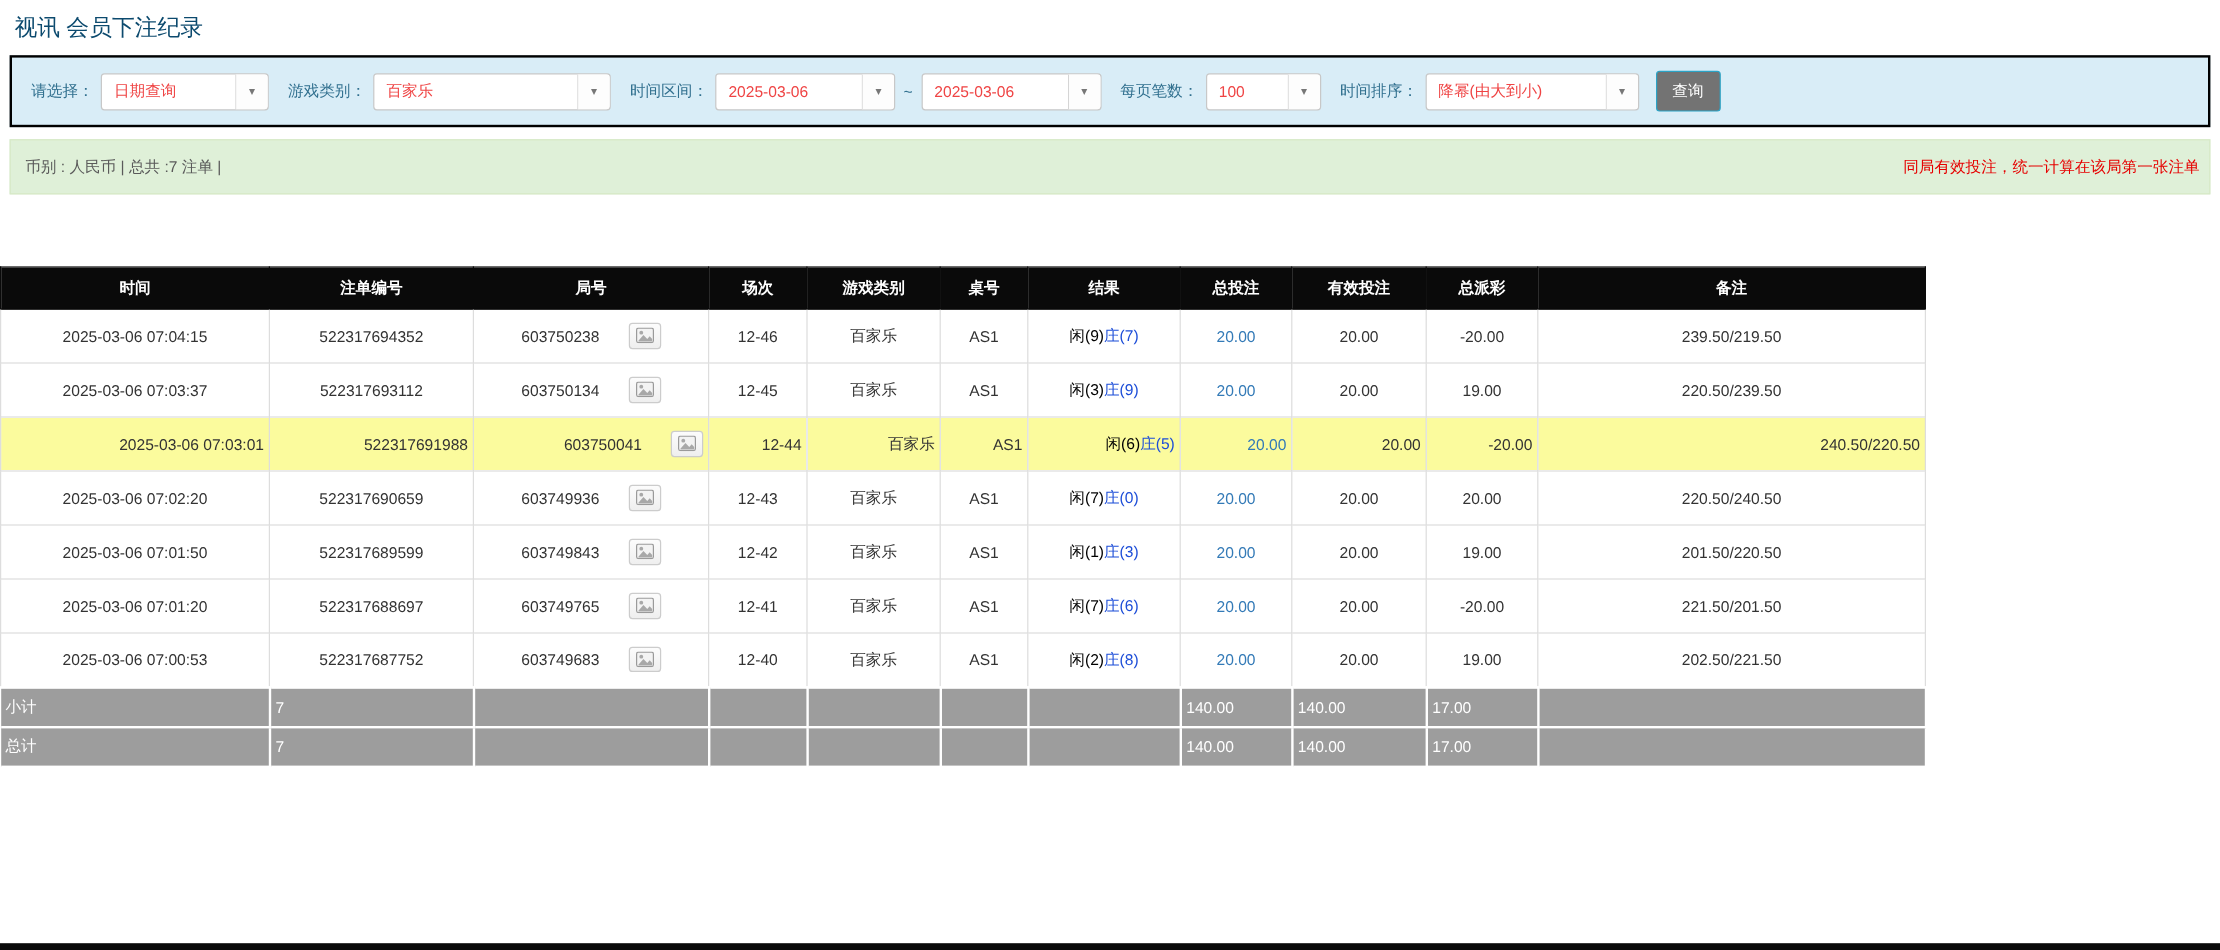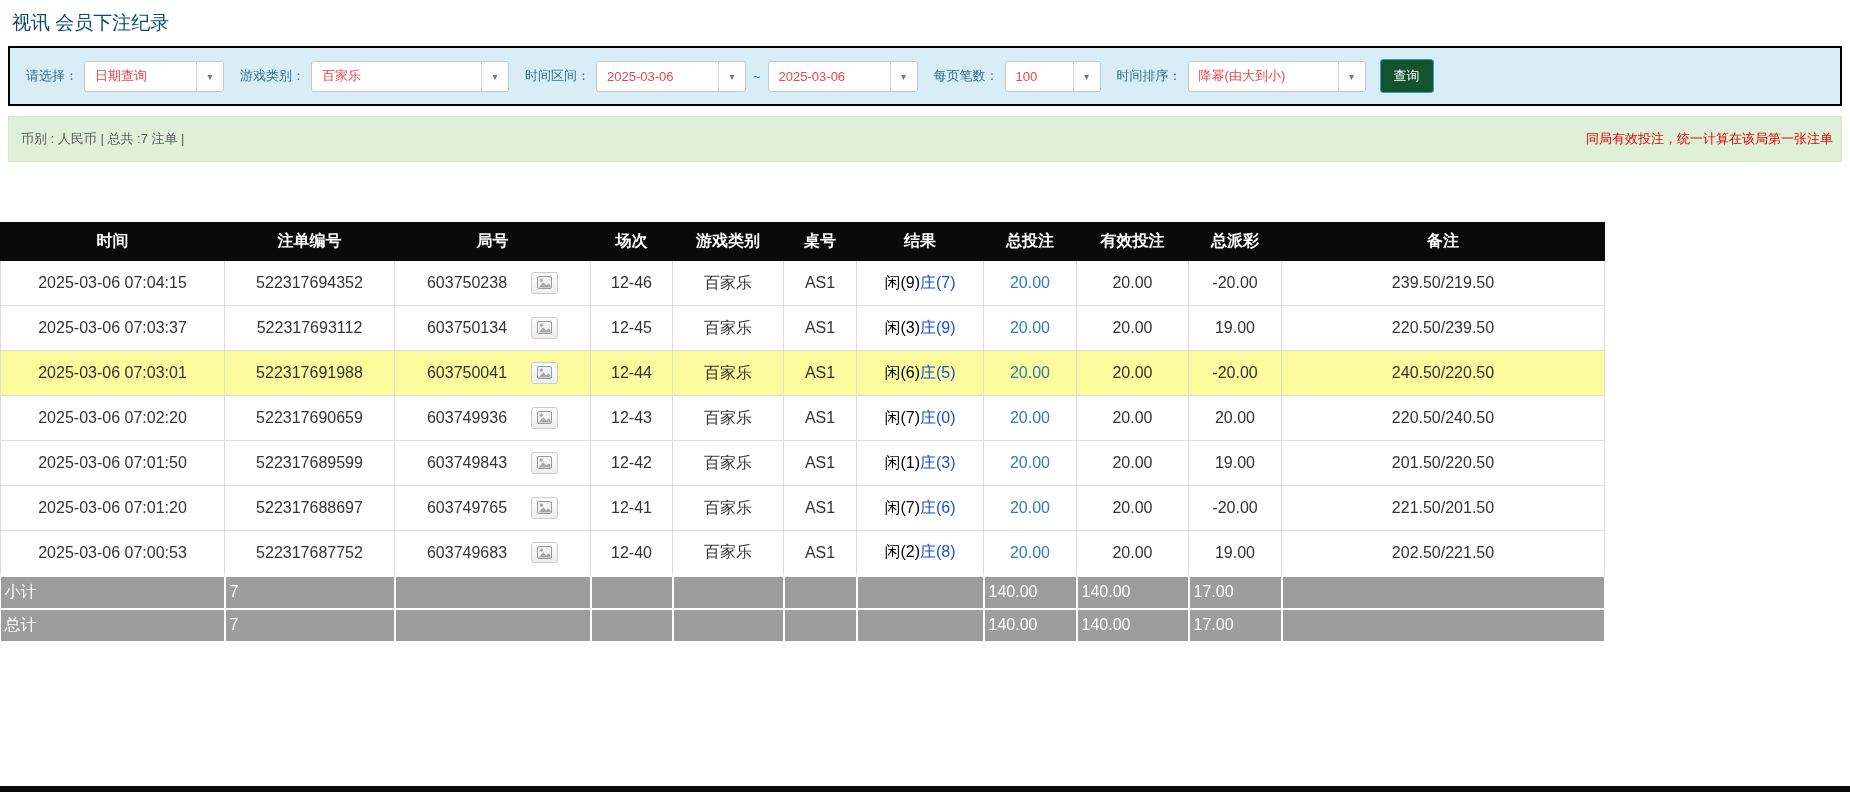--- a/index.html
+++ b/index.html
@@ -12,36 +12,36 @@
   .filter-bar { margin:2px 8px 0 8px; background:#d9edf7; border:2px solid #000000;
                 padding:11px 12px; display:flex; align-items:center; font-size:13px; color:#31708f; }
   .f-label { margin:0 6px 0 16px; white-space:nowrap; }
   .f-label:first-child { margin-left:4px; }
   .select-box { display:inline-flex; align-items:stretch; background:#fff; border:1px solid #c8c8c8;
                 border-radius:3px; height:31px; cursor:pointer; }
   .select-text { display:flex; align-items:center; padding:0 10px; color:#ef4444; }
   .select-caret { width:27px; border-left:1px solid #d5d5d5; display:flex; align-items:center;
                   justify-content:center; color:#777; font-size:10px; background:#fdfdfd; border-radius:0 3px 3px 0; }
   .tilde { margin:0 7px; color:#31708f; }
-  .search-btn { margin-left:14px; background:#14532d; border:1px solid #2ba3c6; color:#fff;
+  .search-btn { margin-left:14px; background:#737373; border:1px solid #2ba3c6; color:#fff;
                 font-size:13px; padding:7px 13px; border-radius:3px; cursor:pointer; }
 
   
   .summary-bar { margin:10px 8px 0 8px; background:#dff0d8; border:1px solid #d6e9c6;
                  padding:13px 12px; display:flex; justify-content:space-between; align-items:center;
                  font-size:13px; color:#5a5a5a; }
   .summary-right { color:#e60000; white-space:nowrap; margin-right:-4px; }
 
   
-  .bet-table { border-collapse:collapse; table-layout:fixed; width:1604px; margin-top:60px; font-size:16px; }
+  .bet-table { border-collapse:collapse; table-layout:fixed; width:1604px; margin-top:60px; font-size:13px; }
   .bet-table thead th { background:#0a0a0a; color:#fff; font-weight:bold; padding:8px 4px;
                         border:1px solid #0a0a0a; text-align:center; }
   .bet-table tbody td { background:#fff; border:1px solid #ddd; text-align:center; height:45px;
                         padding:0 4px; color:#333; overflow:hidden; white-space:nowrap; }
-  .bet-table tbody tr.highlight td { background:#fbfb9d; }
+  .bet-table tbody tr.highlight td { background:#fbfb9d;text-align:right; }
   .bet-table tfoot td { background:#9d9d9d; color:#fff; border:2px solid #fff; height:33px;
                         text-align:left; padding:0 4px; }
   .bet-table tfoot tr td:first-child { border-left:none; }
   .player { color:#000000; margin-right:0; }
   .banker { color:#1d4ed8; }
   .bet-link { color:#337ab7; text-decoration:none; cursor:pointer; }
   .neg { color:#e60000; }
   .round-num { margin-right:24px; vertical-align:middle; }
   .icon-btn { border:1px solid #ccc; background:linear-gradient(#fcfcfc,#efefef); border-radius:3px;
               padding:3px 5px 1px 5px; cursor:pointer; vertical-align:middle; line-height:1; }

